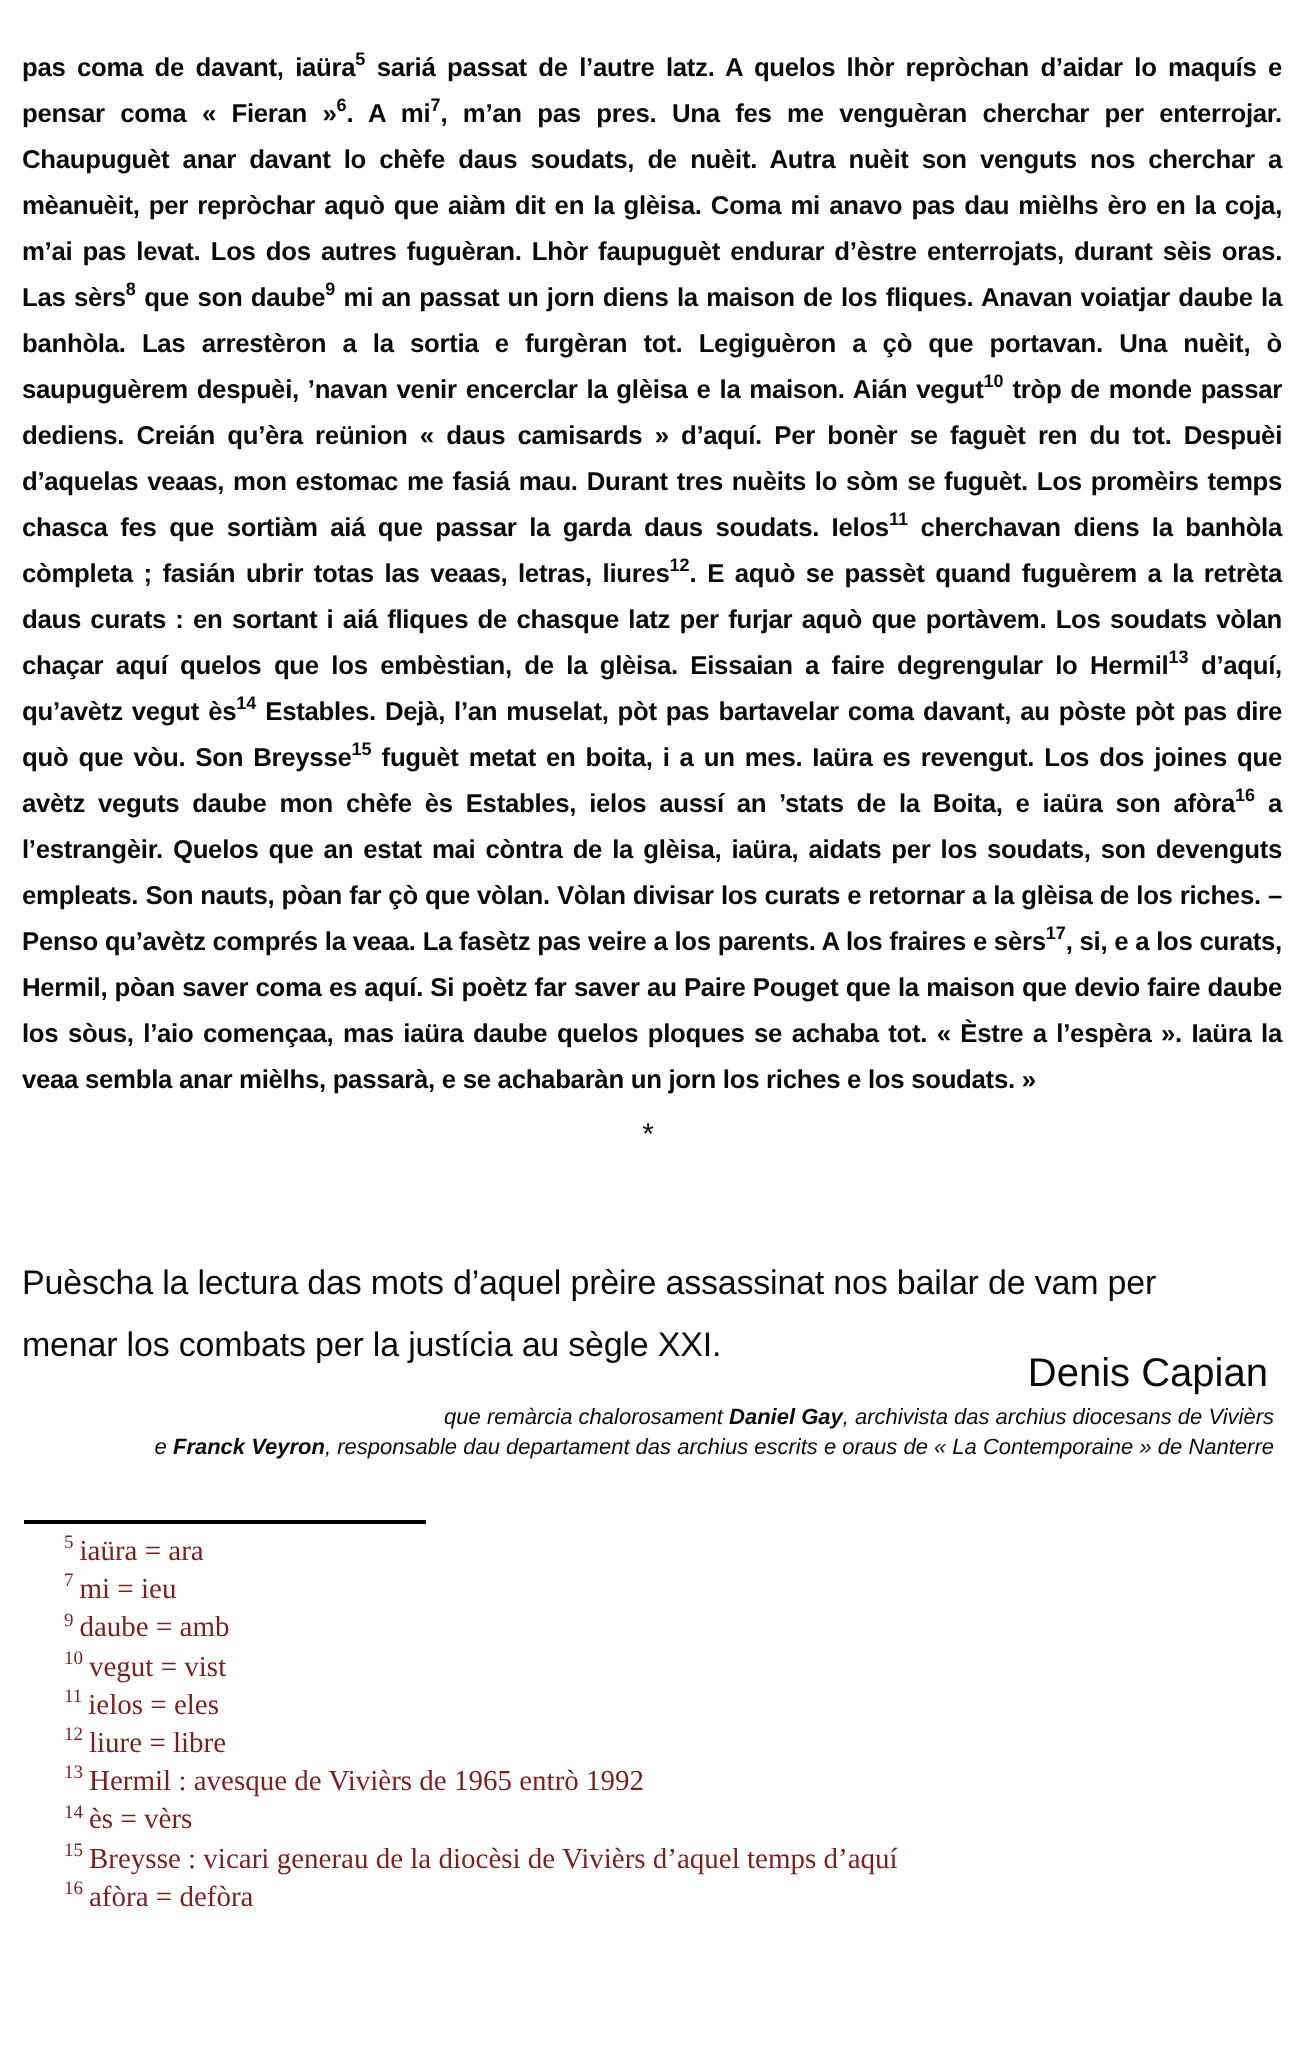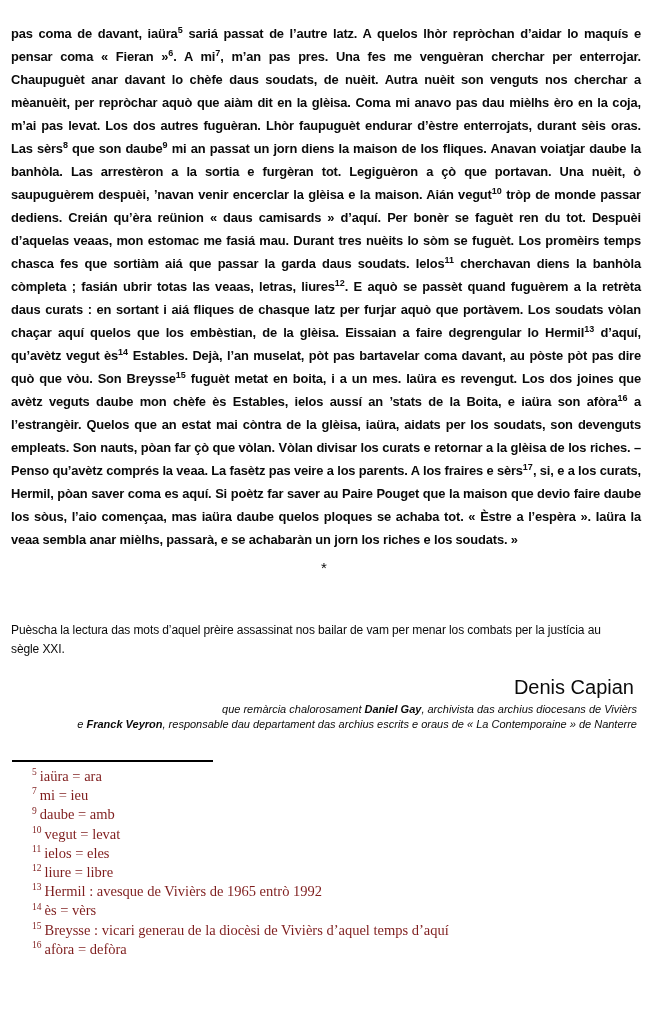--- a/index.html
+++ b/index.html
@@ -22,21 +22,21 @@
   #body-text .fnref {
     font-size:9px; line-height:0; letter-spacing:0;
     vertical-align:super;
   }
   #divider {
     position:absolute; top:559px; left:0; width:648px;
     text-align:center; font-size:15px; color:#0a0a0a;
   }
   #closing {
     position:absolute; top:609px; left:11px; width:612px;
-    font-size:12px; line-height:19px; letter-spacing:-0.1px;
+    font-size:17px; line-height:31px; letter-spacing:-0.1px;
     color:#0a0a0a;
   }
   #signature-name {
     position:absolute; top:676px; right:14px;
     font-size:20px; color:#0a0a0a;
   }
   #attribution {
     position:absolute; top:702px; right:11px; width:637px;
     text-align:right; font-style:italic;
     font-size:11px; line-height:14.5px; color:#0a0a0a;
@@ -73,21 +73,21 @@
       <div><span>que remàrcia chalorosament </span><b>Daniel Gay</b><span>, archivista das archius diocesans de Vivièrs</span></div>
       <div><span>e </span><b>Franck Veyron</b><span>, responsable dau departament das archius escrits e oraus de « La Contemporaine » de Nanterre</span></div>
     </div>
 
   <hr id="fn-rule">
 
   <div id="footnotes">
       <div class="footnote"><sup>5</sup><span>iaüra = ara</span></div>
       <div class="footnote"><sup>7</sup><span>mi = ieu</span></div>
       <div class="footnote"><sup>9</sup><span>daube = amb</span></div>
-      <div class="footnote"><sup>10</sup><span>vegut = levat</span></div>
+      <div class="footnote"><sup>10</sup><span>vegut = vist</span></div>
       <div class="footnote"><sup>11</sup><span>ielos = eles</span></div>
       <div class="footnote"><sup>12</sup><span>liure = libre</span></div>
       <div class="footnote"><sup>13</sup><span>Hermil : avesque de Vivièrs de 1965 entrò 1992</span></div>
       <div class="footnote"><sup>14</sup><span>ès = vèrs</span></div>
       <div class="footnote"><sup>15</sup><span>Breysse : vicari generau de la diocèsi de Vivièrs d’aquel temps d’aquí</span></div>
       <div class="footnote"><sup>16</sup><span>afòra = defòra</span></div>
     </div>
 
 </div>
 

